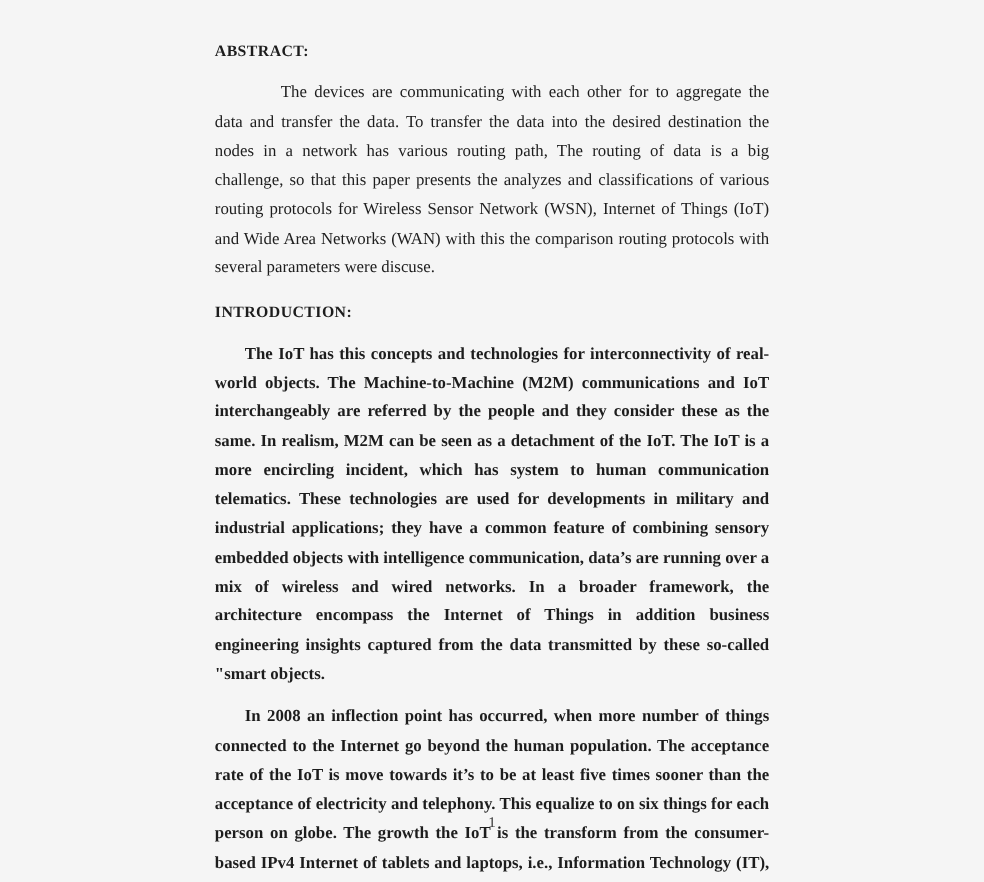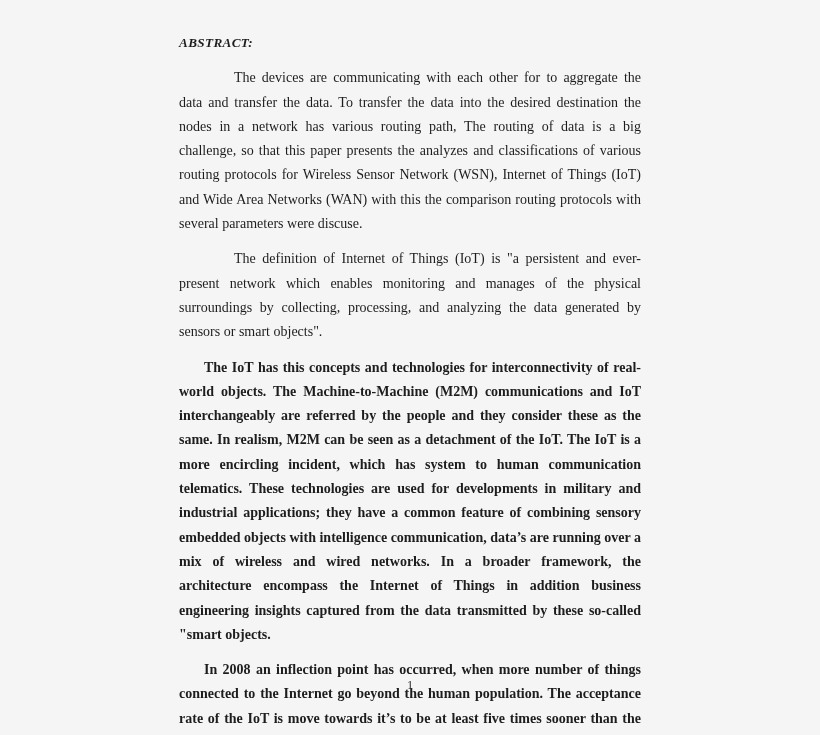--- a/index.html
+++ b/index.html
@@ -27,21 +27,20 @@
     width: 462px;
   }
   .heading {
     font-size: 13.2px;
     font-weight: bold;
     letter-spacing: 0.35px;
     line-height: 24.3px;
     margin: 0 0 11px 0;
     text-align: left;
     white-space: pre;
-    font-style: italic;
   }
   .heading.spaced-above {
     margin-top: 12px;
   }
   p.para {
     font-size: 14px;
     line-height: 24.3px;
     margin: 0 0 11px 0;
     text-align: justify;
     text-justify: inter-word;
@@ -72,22 +71,22 @@
 </head>
 <body>
 
 <div class="page">
   <div class="content">
 
     <div class="heading">ABSTRACT:</div>
 
     <p class="para indent-big">The devices are communicating with each other for to aggregate the data and transfer the data. To transfer the data into the desired destination the nodes in a network has various routing path, The routing of data is a big challenge, so that this paper presents the analyzes and classifications of various routing protocols for Wireless Sensor Network (WSN), Internet of Things (IoT) and Wide Area Networks (WAN) with this the comparison routing protocols with several parameters were discuse.</p>
 
+    <div class="heading spaced-above">INTRODUCTION:</div>
 
-    <p class="para indent-big">The definition of Internet of Things (IoT) is "a persistent and ever-present network which enables monitoring and manages of the physical surroundings by collecting, processing, and analyzing the data generated by sensors or smart objects".</p>
 
     <p class="para indent-small">The IoT has this concepts and technologies for interconnectivity of real-world objects. The Machine-to-Machine (M2M) communications and IoT interchangeably are referred by the people and they consider these as the same. In realism, M2M can be seen as a detachment of the IoT. The IoT is a more encircling incident, which has system to human communication telematics. These technologies are used for developments in military and industrial applications; they have a common feature of combining sensory embedded objects with intelligence communication, data’s are running over a mix of wireless and wired networks. In a broader framework, the architecture encompass the Internet of Things in addition business engineering insights captured from the data transmitted by these so-called "smart objects.</p>
 
     <p class="para indent-small last">In 2008 an inflection point has occurred, when more number of things connected to the Internet go beyond the human population. The acceptance rate of the IoT is move towards it’s to be at least five times sooner than the acceptance of electricity and telephony. This equalize to on six things for each person on globe. The growth the IoT is the transform from the consumer-based IPv4 Internet of tablets and laptops, i.e., Information Technology (IT), to an Operational Technology (OT)-based IPv6 Internet of Machine-to-Machine interactions. This also has sensors, smart objects and clustered systems (for example, Smart Grid).</p>
 
   </div>
 
   <div class="page-number">1</div>
 </div>
 

